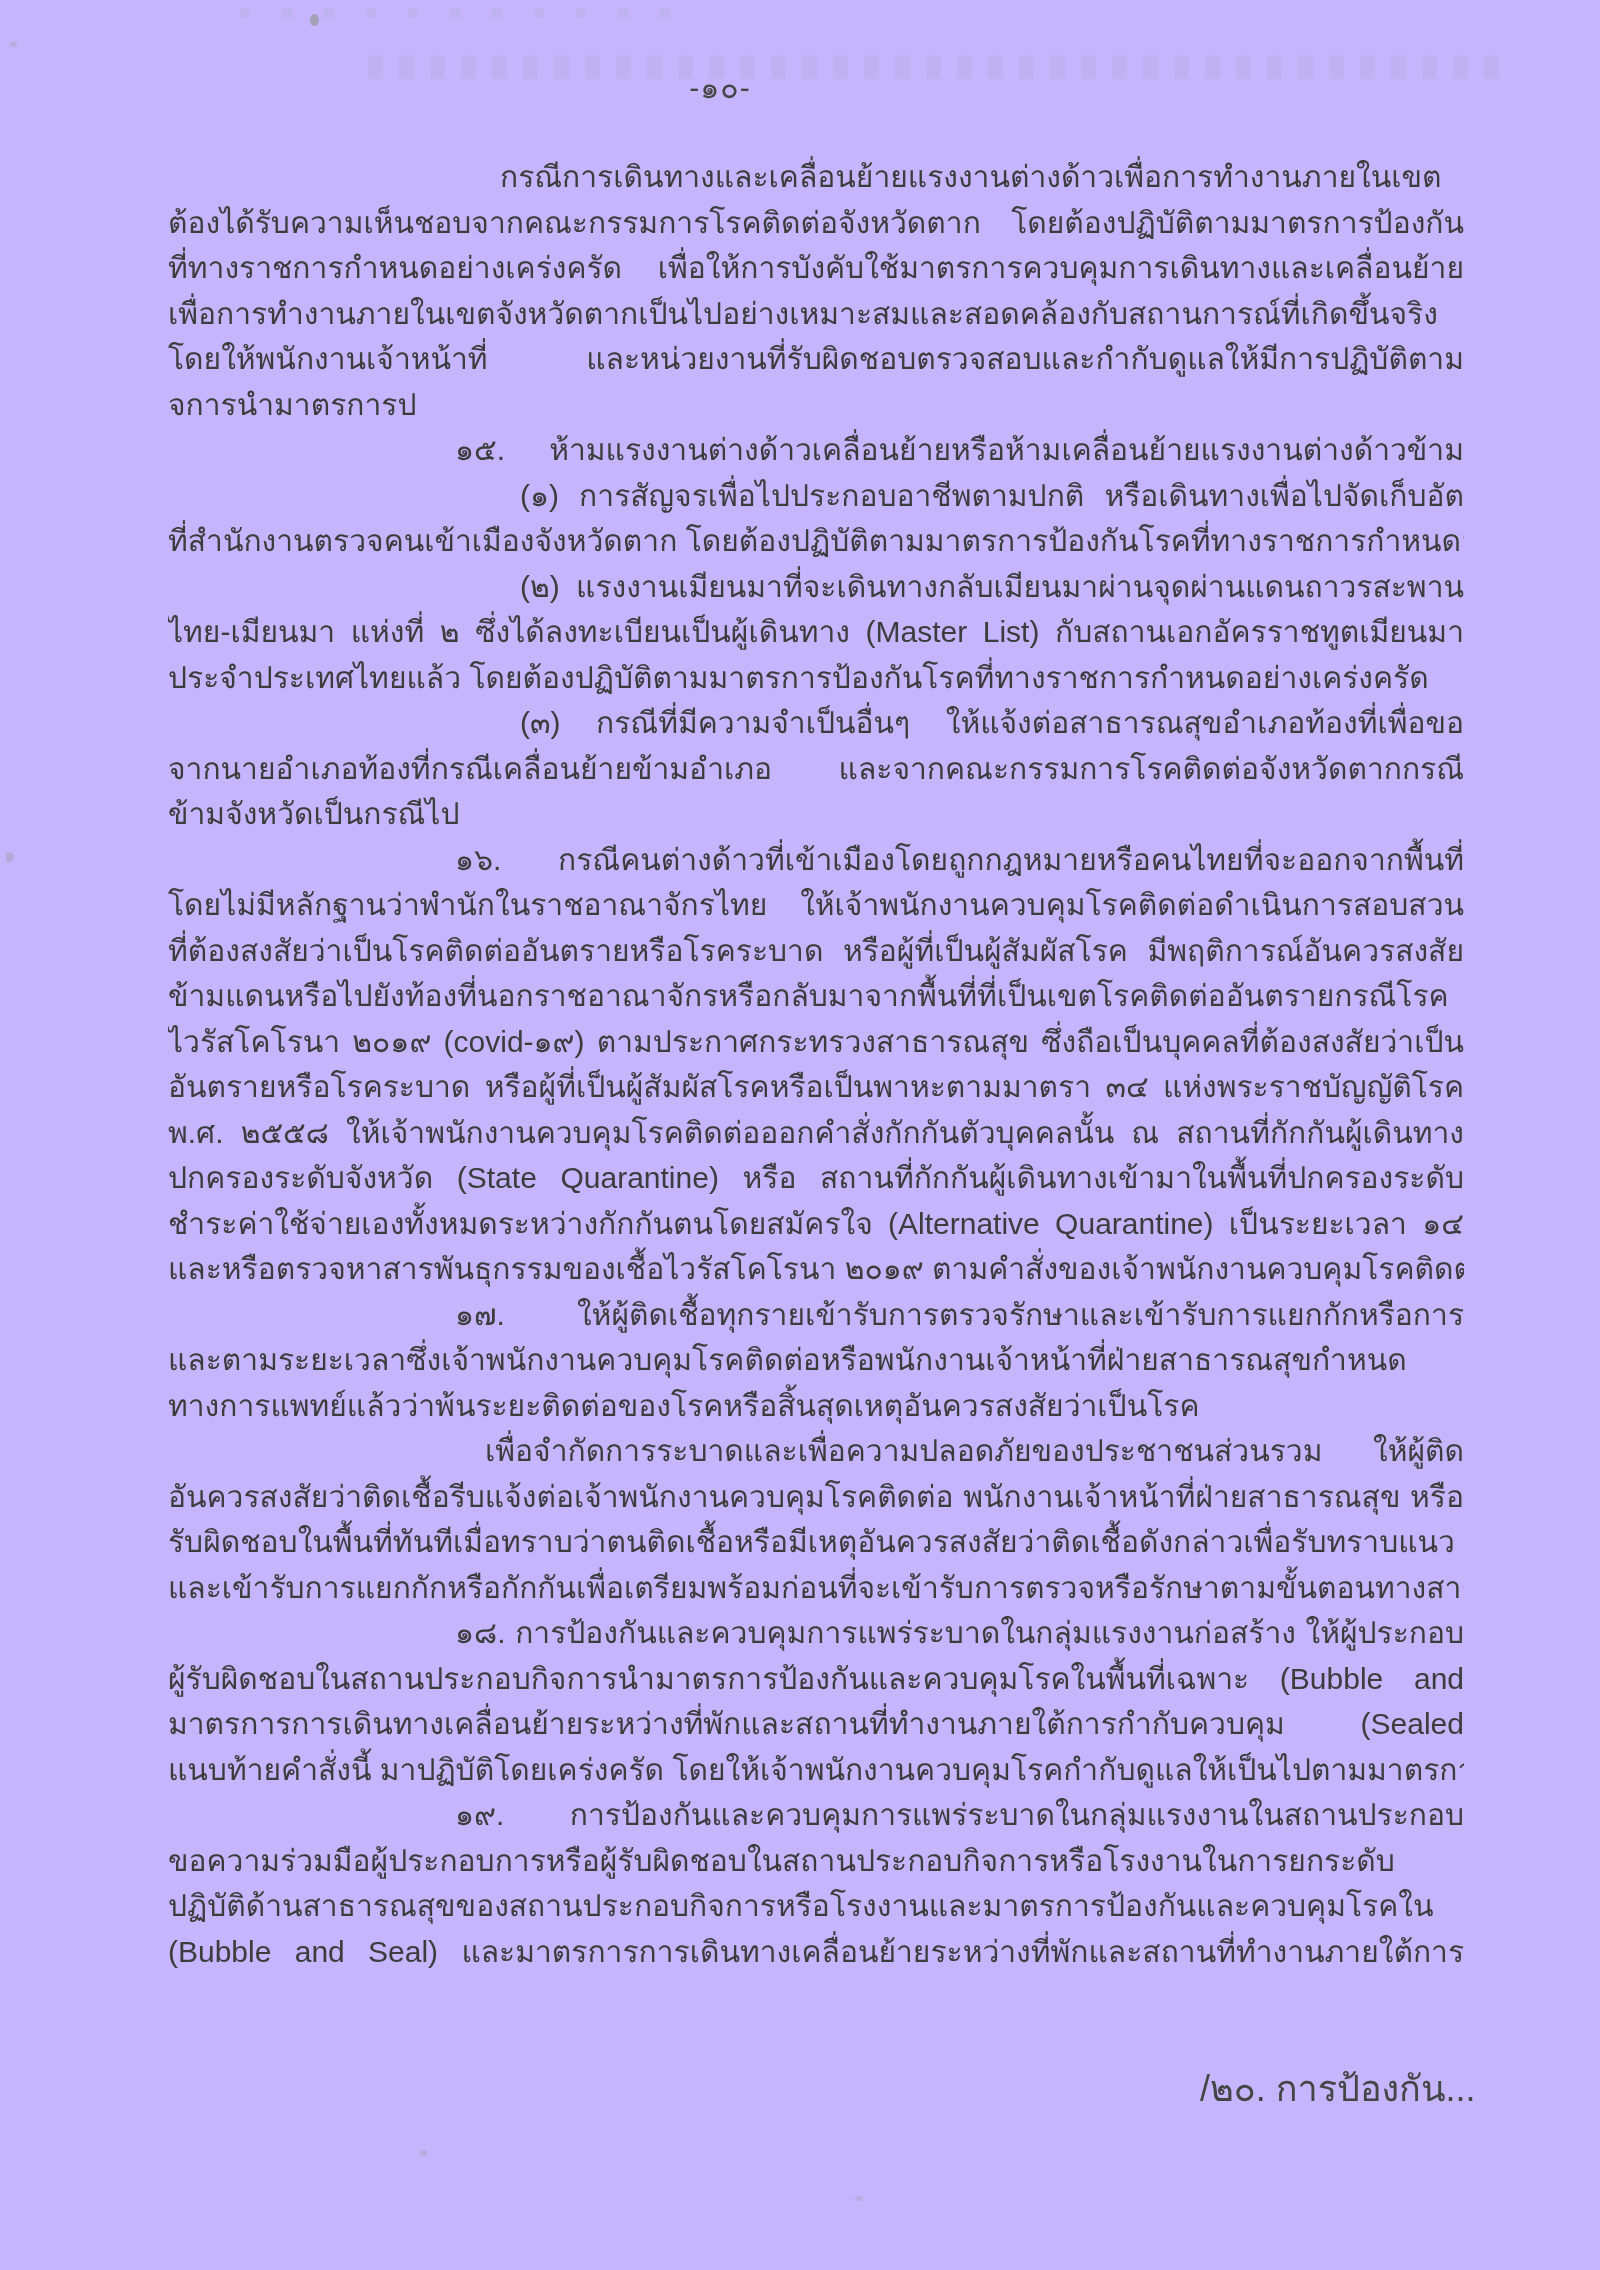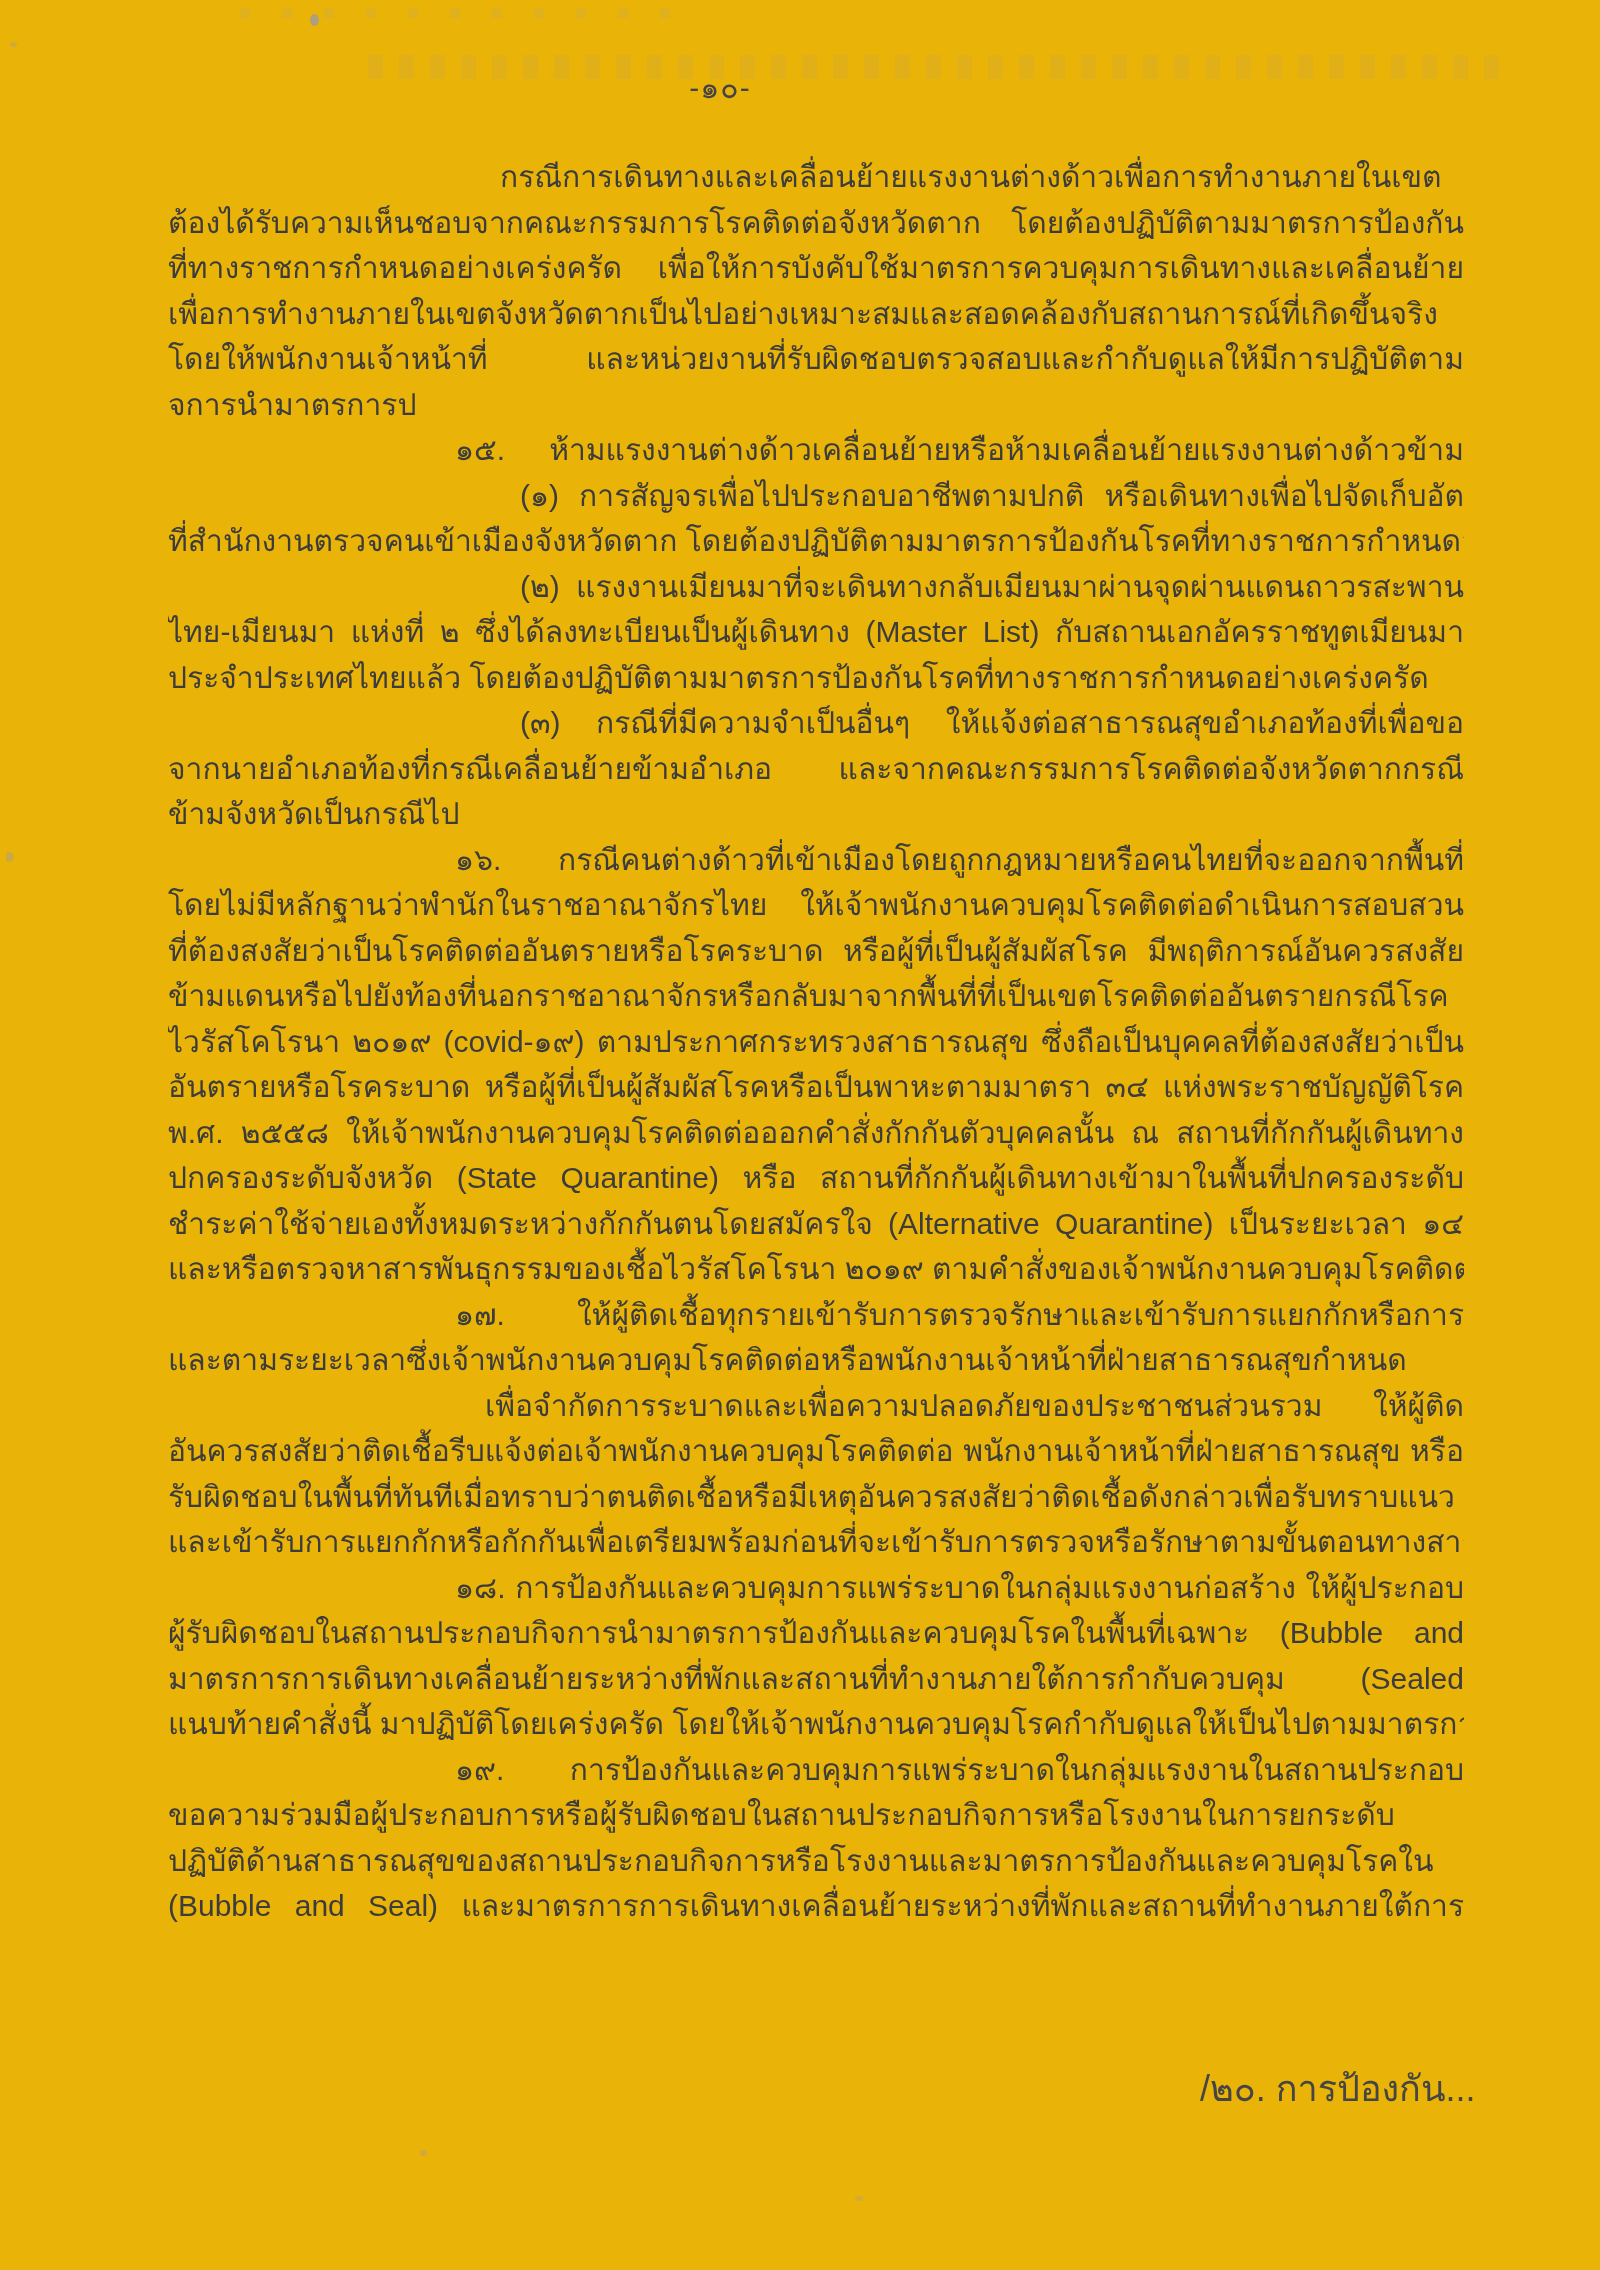--- a/index.html
+++ b/index.html
@@ -4,21 +4,21 @@
 <style>
   html, body {
     margin: 0;
     padding: 0;
     background: #ffffff;
   }
   .page {
     position: relative;
     width: 1600px;
     height: 2270px;
-    background: #eab308;
+    background: #c4b5fd;
     overflow: hidden;
     font-family: "Liberation Sans", "DejaVu Sans", sans-serif;
     color: #3c3c3c;
   }
   .page-number {
     position: absolute;
     top: 66px;
     left: 560px;
     width: 320px;
     height: 44px;
@@ -127,20 +127,21 @@
       <div class="line fill">ที่ต้องสงสัยว่าเป็นโรคติดต่ออันตรายหรือโรคระบาด หรือผู้ที่เป็นผู้สัมผัสโรค มีพฤติการณ์อันควรสงสัยว่าลักลอบ</div>
       <div class="line fill">ข้ามแดนหรือไปยังท้องที่นอกราชอาณาจักรหรือกลับมาจากพื้นที่ที่เป็นเขตโรคติดต่ออันตรายกรณีโรคติดเชื้อ</div>
       <div class="line fill">ไวรัสโคโรนา ๒๐๑๙ (covid-๑๙) ตามประกาศกระทรวงสาธารณสุข ซึ่งถือเป็นบุคคลที่ต้องสงสัยว่าเป็นโรคติดต่อ</div>
       <div class="line fill">อันตรายหรือโรคระบาด หรือผู้ที่เป็นผู้สัมผัสโรคหรือเป็นพาหะตามมาตรา ๓๔ แห่งพระราชบัญญัติโรคติดต่อ</div>
       <div class="line fill">พ.ศ. ๒๕๕๘ ให้เจ้าพนักงานควบคุมโรคติดต่อออกคำสั่งกักกันตัวบุคคลนั้น ณ สถานที่กักกันผู้เดินทางเข้ามาในพื้นที่</div>
       <div class="line fill">ปกครองระดับจังหวัด (State Quarantine) หรือ สถานที่กักกันผู้เดินทางเข้ามาในพื้นที่ปกครองระดับจังหวัดโดยยินยอม</div>
       <div class="line fill">ชำระค่าใช้จ่ายเองทั้งหมดระหว่างกักกันตนโดยสมัครใจ (Alternative Quarantine) เป็นระยะเวลา ๑๔ วัน</div>
       <div class="line">และหรือตรวจหาสารพันธุกรรมของเชื้อไวรัสโคโรนา ๒๐๑๙ ตามคำสั่งของเจ้าพนักงานควบคุมโรคติดต่ออย่างเคร่งครัด</div>
       <div class="line fill" style="padding-left: 287px;">๑๗. ให้ผู้ติดเชื้อทุกรายเข้ารับการตรวจรักษาและเข้ารับการแยกกักหรือการกักกันในสถานที่</div>
       <div class="line fill">และตามระยะเวลาซึ่งเจ้าพนักงานควบคุมโรคติดต่อหรือพนักงานเจ้าหน้าที่ฝ่ายสาธารณสุขกำหนดจนกว่าจะได้ตรวจ</div>
+      <div class="line">ทางการแพทย์แล้วว่าพ้นระยะติดต่อของโรคหรือสิ้นสุดเหตุอันควรสงสัยว่าเป็นโรค</div>
       <div class="line fill" style="padding-left: 317px;">เพื่อจำกัดการระบาดและเพื่อความปลอดภัยของประชาชนส่วนรวม ให้ผู้ติดเชื้อหรือผู้ที่มีเหตุ</div>
       <div class="line fill">อันควรสงสัยว่าติดเชื้อรีบแจ้งต่อเจ้าพนักงานควบคุมโรคติดต่อ พนักงานเจ้าหน้าที่ฝ่ายสาธารณสุข หรือผู้มีหน้าที่</div>
       <div class="line fill">รับผิดชอบในพื้นที่ทันทีเมื่อทราบว่าตนติดเชื้อหรือมีเหตุอันควรสงสัยว่าติดเชื้อดังกล่าวเพื่อรับทราบแนวปฏิบัติตน</div>
       <div class="line">และเข้ารับการแยกกักหรือกักกันเพื่อเตรียมพร้อมก่อนที่จะเข้ารับการตรวจหรือรักษาตามขั้นตอนทางสาธารณสุขต่อไป</div>
       <div class="line fill" style="padding-left: 287px;">๑๘. การป้องกันและควบคุมการแพร่ระบาดในกลุ่มแรงงานก่อสร้าง ให้ผู้ประกอบการหรือ</div>
       <div class="line fill">ผู้รับผิดชอบในสถานประกอบกิจการนำมาตรการป้องกันและควบคุมโรคในพื้นที่เฉพาะ (Bubble and Seal) และ</div>
       <div class="line fill">มาตรการการเดินทางเคลื่อนย้ายระหว่างที่พักและสถานที่ทำงานภายใต้การกำกับควบคุม (Sealed Route)</div>
       <div class="line">แนบท้ายคำสั่งนี้ มาปฏิบัติโดยเคร่งครัด โดยให้เจ้าพนักงานควบคุมโรคกำกับดูแลให้เป็นไปตามมาตรการที่กำหนด</div>
       <div class="line fill" style="padding-left: 287px;">๑๙. การป้องกันและควบคุมการแพร่ระบาดในกลุ่มแรงงานในสถานประกอบกิจการหรือโรงงาน</div>
       <div class="line fill">ขอความร่วมมือผู้ประกอบการหรือผู้รับผิดชอบในสถานประกอบกิจการหรือโรงงานในการยกระดับมาตรฐานการ</div>

